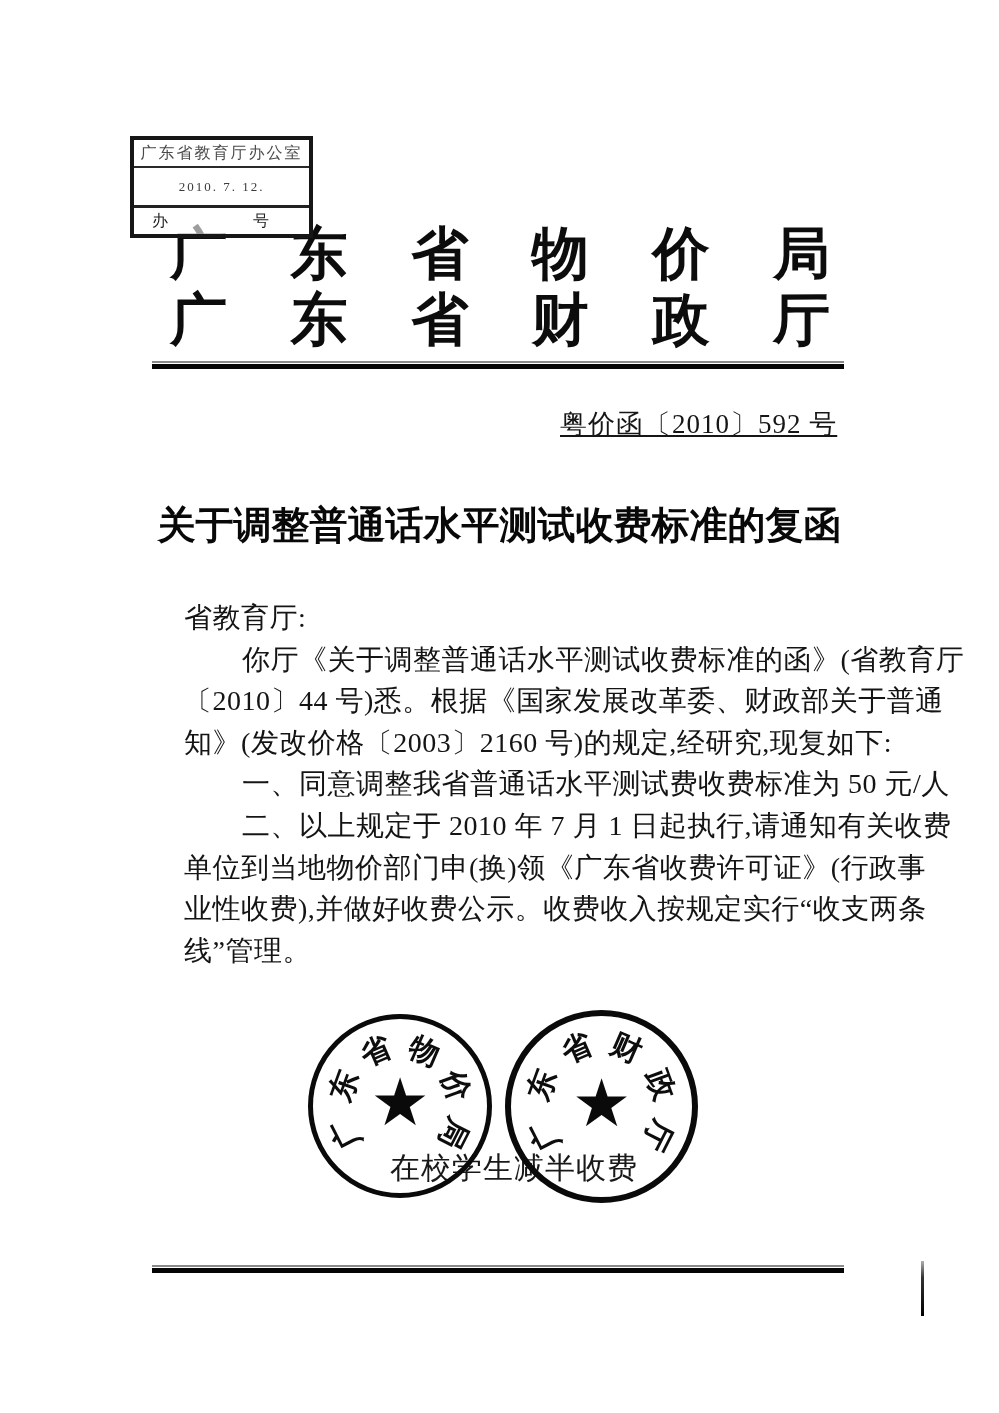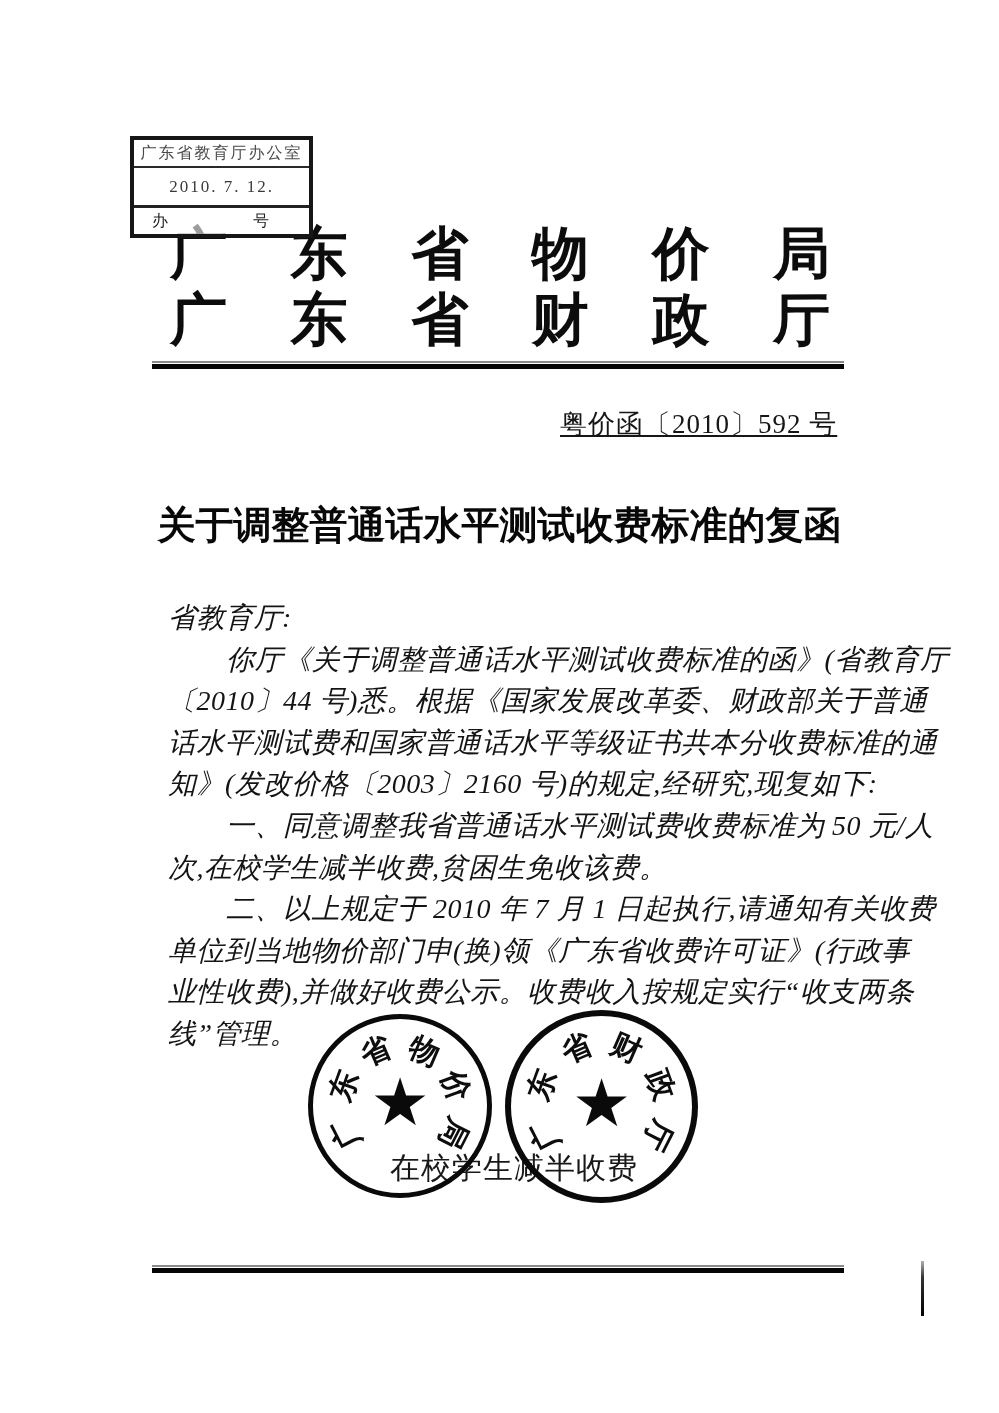--- a/index.html
+++ b/index.html
@@ -15,21 +15,21 @@
     display:flex;flex-direction:column;background:rgba(255,255,255,.6);
     z-index:5;
   }
   .stampbox .office{
     border-bottom:2px solid #2a2a2a;font-size:16px;color:#4a4a4a;
     text-align:center;letter-spacing:2px;padding:3px 2px 2px 2px;
     filter:blur(.4px);white-space:nowrap;overflow:hidden;
   }
   .stampbox .dateline{
     flex:1;display:flex;align-items:center;justify-content:center;
-    font-size:17px;color:#3a3a3a;letter-spacing:2px;filter:blur(.3px);
+    font-size:13px;color:#3a3a3a;letter-spacing:2px;filter:blur(.3px);
   }
   .stampbox .bottomrow{
     border-top:3px solid #222;height:26px;display:flex;align-items:center;
     font-size:16px;color:#222;
   }
   .stampbox .bottomrow .lbl-ban{margin-left:18px;}
   .stampbox .bottomrow .lbl-hao{margin-left:85px;}
   
   .letterhead{
     position:absolute;left:170px;top:222px;width:660px;z-index:2;
@@ -51,21 +51,21 @@
     position:absolute;left:560px;top:406px;width:300px;
     font-size:27px;color:#161616;letter-spacing:1px;white-space:nowrap;text-decoration:underline;
   }
   
   .title{
     position:absolute;left:0;top:500px;width:999px;text-align:center;
     font-size:38px;font-weight:bold;color:#080808;letter-spacing:0px;
   }
   
   .body{
-    position:absolute;left:168px;top:597px;width:692px;z-index:1;font-style:italic;
+    position:absolute;left:184px;top:597px;width:692px;z-index:1;
   }
   .bodyline{
     font-size:28px;line-height:41.6px;height:41.6px;color:#141414;
     letter-spacing:.5px;white-space:nowrap;
   }
   .bodyline.indent{padding-left:58px;}
   
   .seal{
     position:absolute;border-radius:50%;box-sizing:border-box;
     border:6px solid #0a0a0a;z-index:3;background:transparent;
@@ -128,24 +128,22 @@
   <div class="rule top"></div>
 
   <div class="docnum">粤价函〔2010〕592 号</div>
 
   <div class="title">关于调整普通话水平测试收费标准的复函</div>
 
   <div class="body">
       <div class="bodyline">省教育厅:</div>
       <div class="bodyline indent">你厅《关于调整普通话水平测试收费标准的函》(省教育厅</div>
       <div class="bodyline">〔2010〕44 号)悉。根据《国家发展改革委、财政部关于普通</div>
-      <div class="bodyline">话水平测试费和国家普通话水平等级证书共本分收费标准的通</div>
       <div class="bodyline">知》(发改价格〔2003〕2160 号)的规定,经研究,现复如下:</div>
       <div class="bodyline indent">一、同意调整我省普通话水平测试费收费标准为 50 元/人</div>
-      <div class="bodyline">次,在校学生减半收费,贫困生免收该费。</div>
       <div class="bodyline indent">二、以上规定于 2010 年 7 月 1 日起执行,请通知有关收费</div>
       <div class="bodyline">单位到当地物价部门申(换)领《广东省收费许可证》(行政事</div>
       <div class="bodyline">业性收费),并做好收费公示。收费收入按规定实行“收支两条</div>
       <div class="bodyline">线”管理。</div>
     </div>
 
   <div class="sealdate">在校学生减半收费</div>
 
   <div class="seal left">
     <span class="star">★</span>

